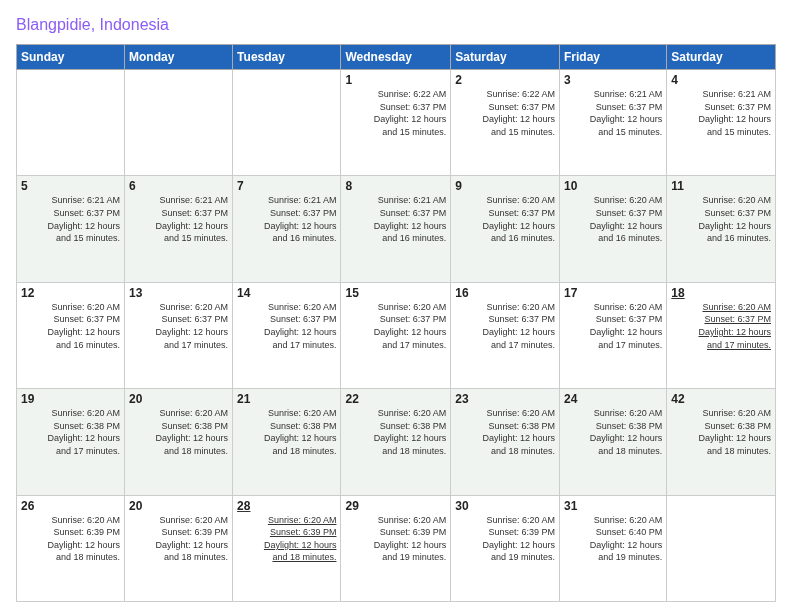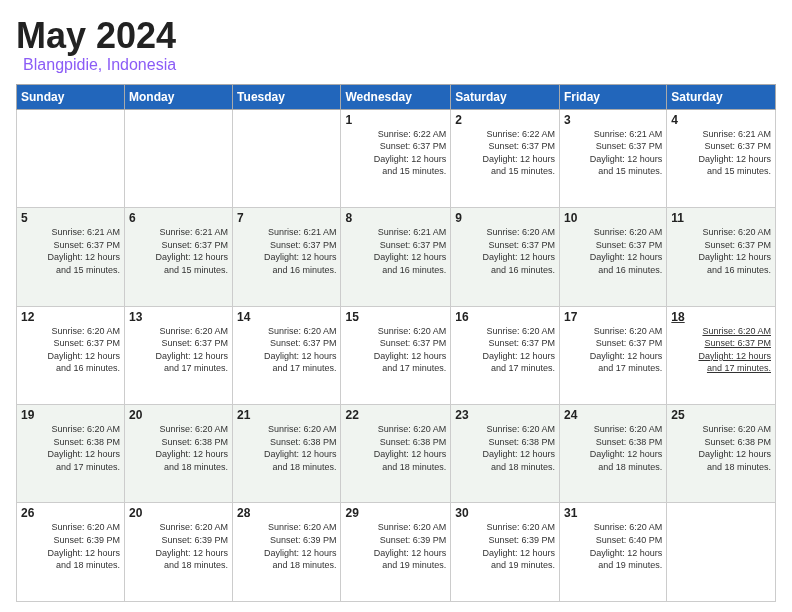--- a/index.html
+++ b/index.html
@@ -106,21 +106,20 @@
     .empty-cell {
       background: #fff !important;
     }
   </style>
 </head>
 <body>
 
 <div class="page">
   <div class="header">
     <div class="title-block">
-      <div class="title-month">May 2024</div>
       <div class="title-location">Blangpidie, Indonesia</div>
     </div>
   </div>
 
   <table class="calendar">
     <thead>
       <tr>
         <th>Sunday</th>
         <th>Monday</th>
         <th>Tuesday</th>
@@ -303,21 +302,21 @@
 and 18 minutes.</div>
           </td>
           <td style="background: rgb(240, 244, 240);">
             <span class="day-num">24</span>
             <div class="day-info" style="white-space: pre-line;">Sunrise: 6:20 AM
 Sunset: 6:38 PM
 Daylight: 12 hours
 and 18 minutes.</div>
           </td>
           <td style="background: rgb(240, 244, 240);">
-            <span class="day-num">25</span>
+            <span class="day-num">42</span>
             <div class="day-info" style="white-space: pre-line;">Sunrise: 6:20 AM
 Sunset: 6:38 PM
 Daylight: 12 hours
 and 18 minutes.</div>
           </td>
         </tr>
         <tr>
           <td style="background: rgb(255, 255, 255);">
             <span class="day-num">26</span>
             <div class="day-info" style="white-space: pre-line;">Sunrise: 6:20 AM
@@ -325,21 +324,21 @@
 Daylight: 12 hours
 and 18 minutes.</div>
           </td>
           <td style="background: rgb(255, 255, 255);">
             <span class="day-num">20</span>
             <div class="day-info" style="white-space: pre-line;">Sunrise: 6:20 AM
 Sunset: 6:39 PM
 Daylight: 12 hours
 and 18 minutes.</div>
           </td>
-          <td style="background: rgb(255, 255, 255);">
+          <td style="background: rgb(255, 255, 255); text-decoration: underline;">
             <span class="day-num">28</span>
             <div class="day-info" style="white-space: pre-line;">Sunrise: 6:20 AM
 Sunset: 6:39 PM
 Daylight: 12 hours
 and 18 minutes.</div>
           </td>
           <td style="background: rgb(255, 255, 255);">
             <span class="day-num">29</span>
             <div class="day-info" style="white-space: pre-line;">Sunrise: 6:20 AM
 Sunset: 6:39 PM

